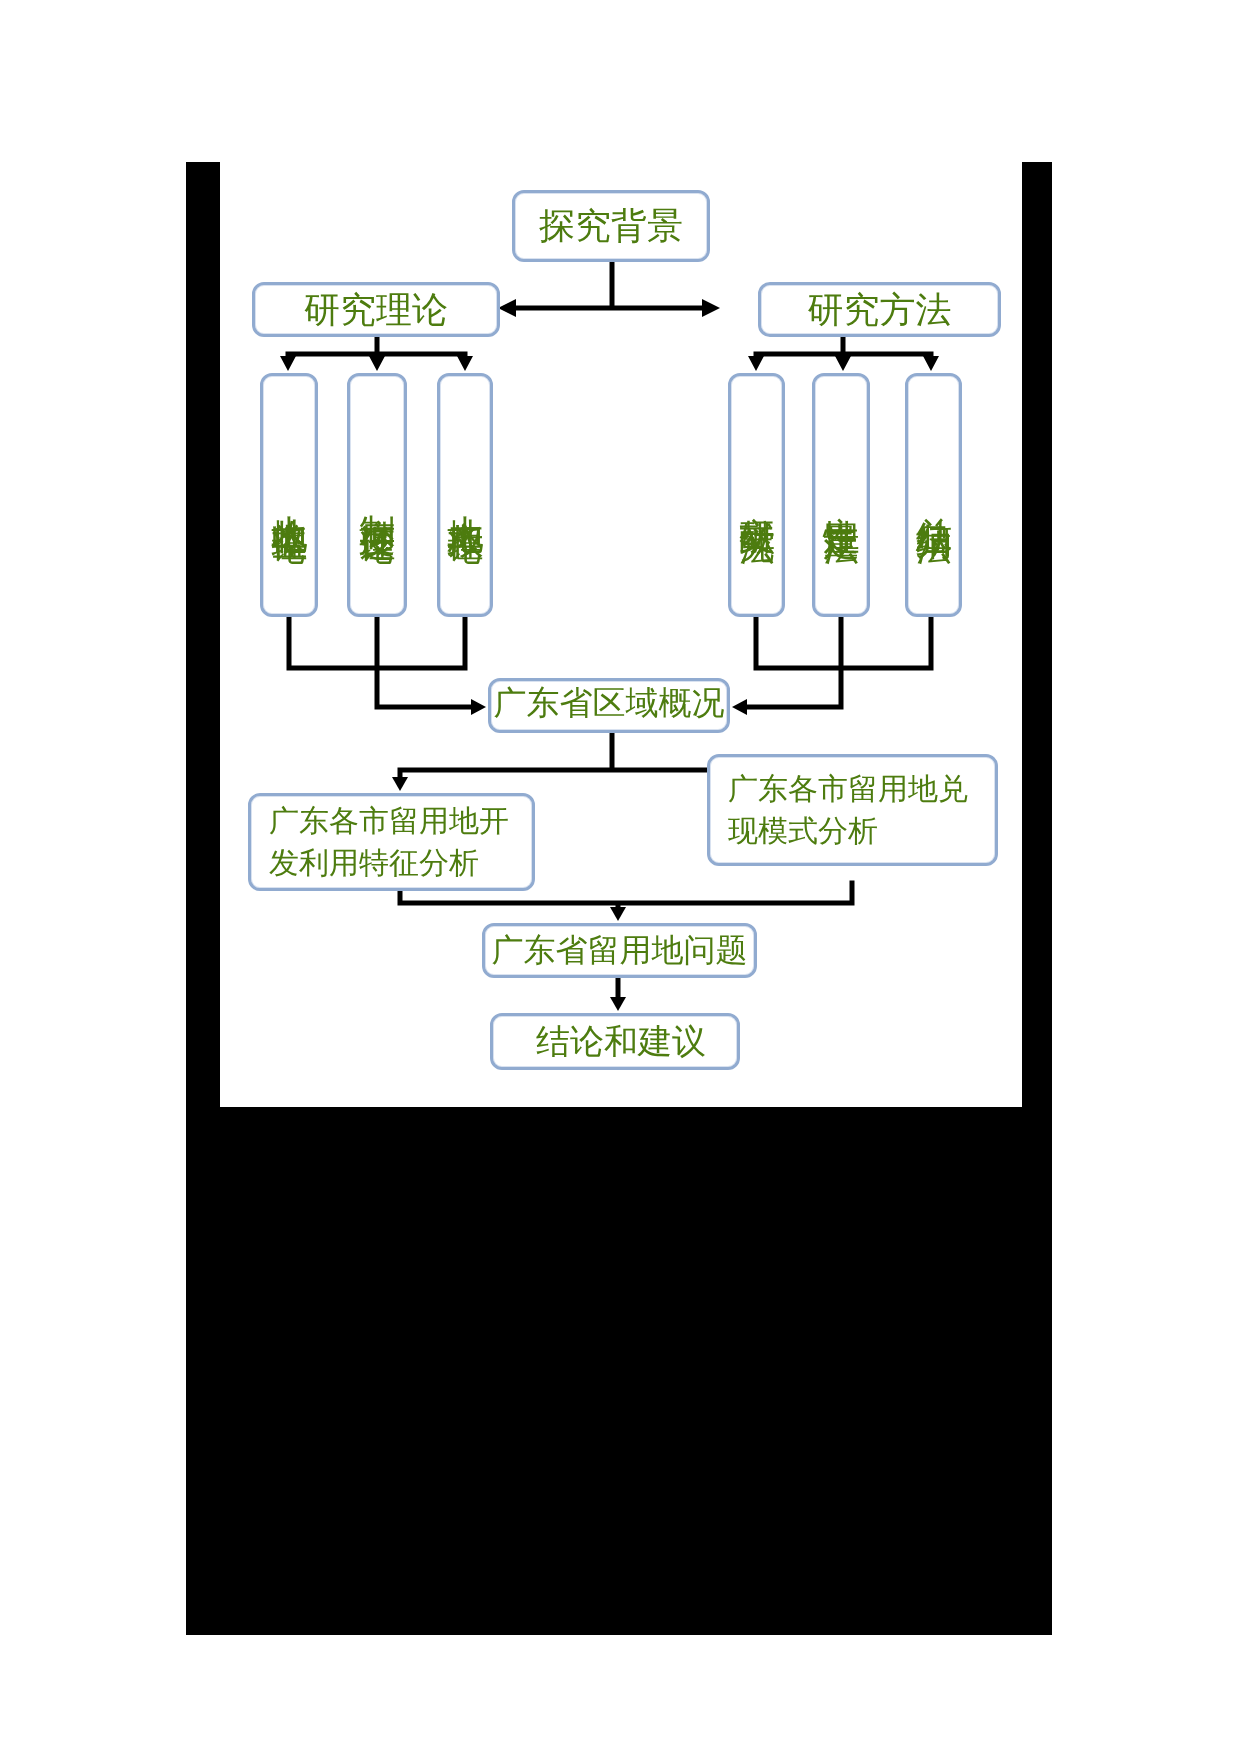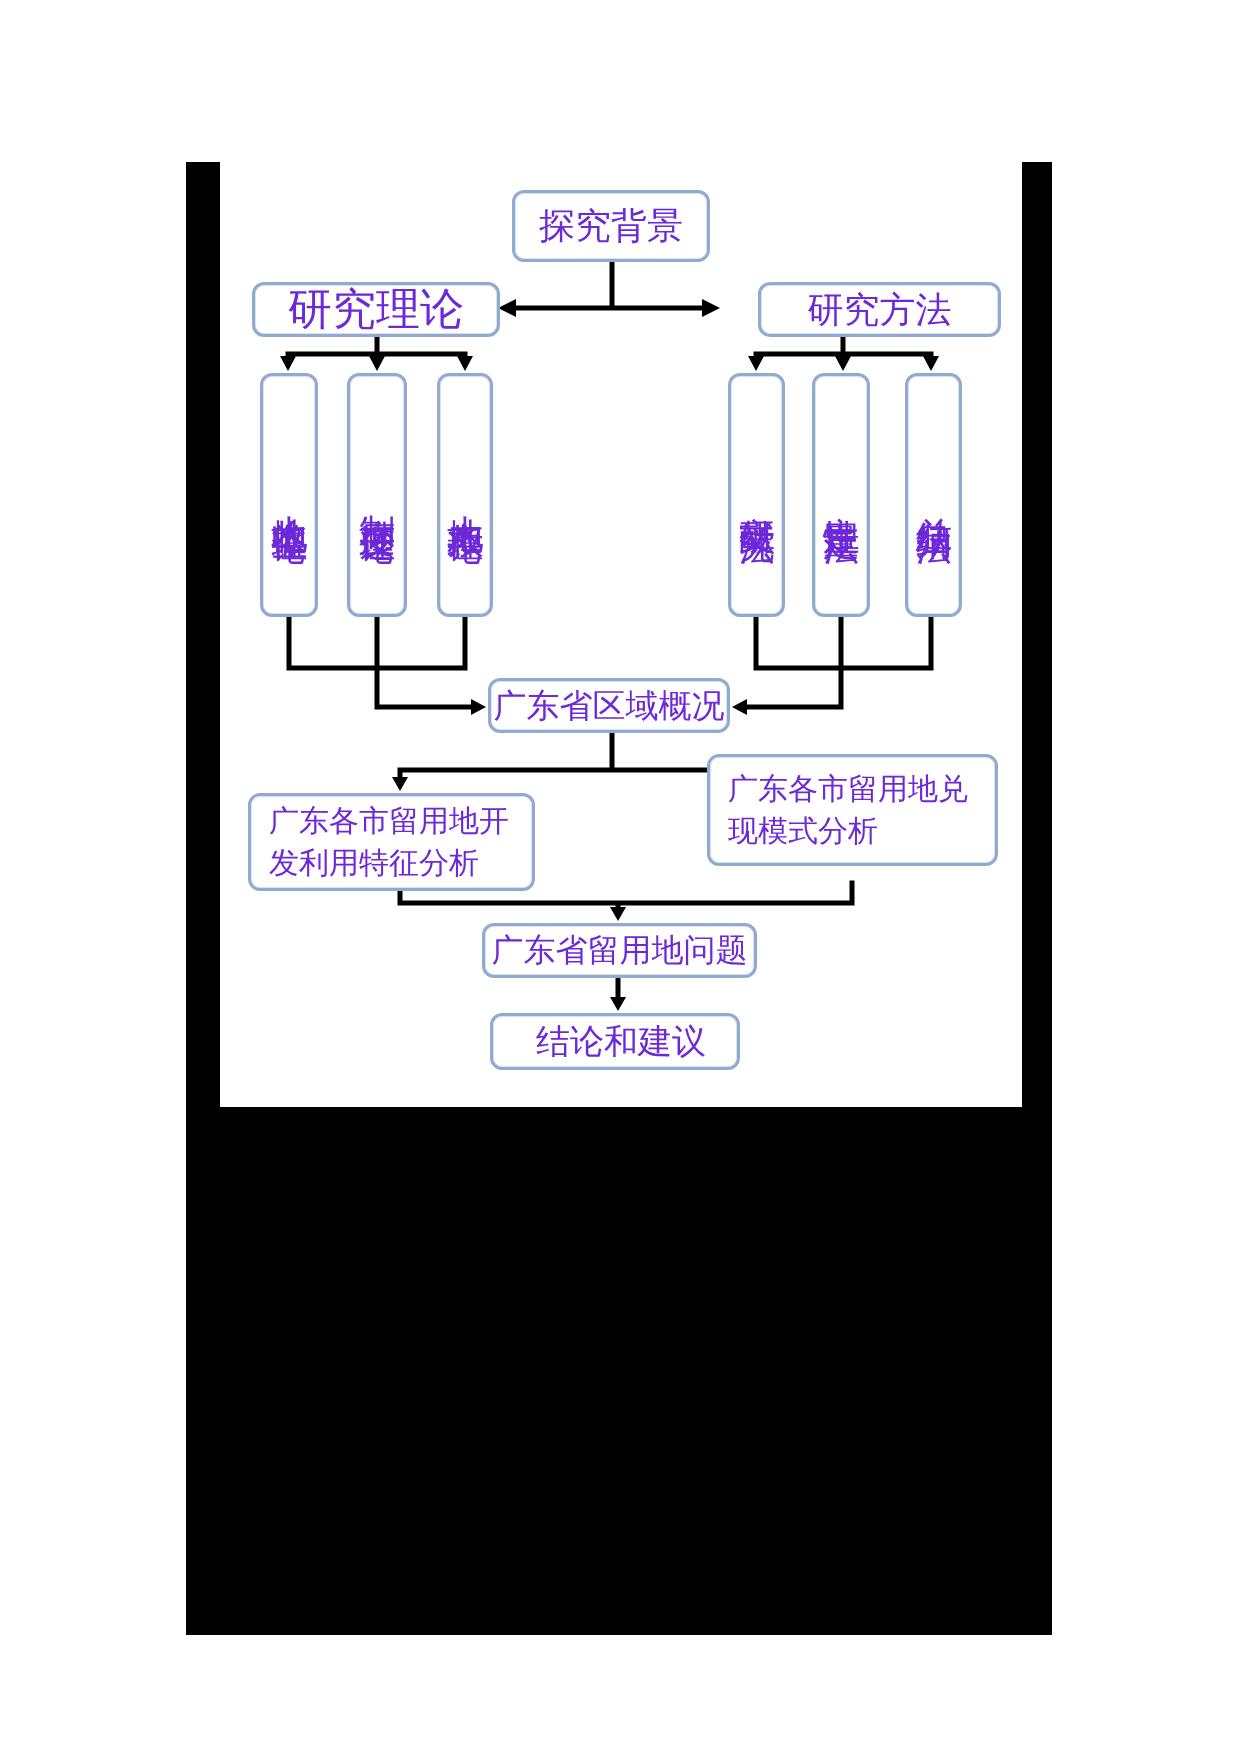--- a/index.html
+++ b/index.html
@@ -16,48 +16,48 @@
   .mask-right{left:1022px;top:162px;width:30px;height:945px;}
   .mask-bottom{left:186px;top:1107px;width:866px;height:528px;}
   svg.connectors{position:absolute;left:0;top:0;}
   .node{
     position:absolute;
     box-sizing:border-box;
     background:#ffffff;
     border:3px solid #91abd0;
     border-radius:12px;
     display:flex;align-items:center;justify-content:center;
-    color:#6d28d9;
+    color:#4d7c0f;
     box-shadow:inset 0 0 0 1px #d9e2f0;
   }
   .hbox{text-align:center;line-height:1.15;}
   .vbox{
     writing-mode:vertical-rl;
     text-orientation:upright;
     letter-spacing:3px;
     font-size:36px;
   }
   .para{
     justify-content:flex-start;align-items:center;
     text-align:left;
     font-size:30px;line-height:1.4;
     padding:6px 18px;
     word-break:break-all;
   }
   
   .n-background{left:512px;top:190px;width:198px;height:72px;font-size:36px;}
-  .n-theory{left:252px;top:282px;width:248px;height:55px;font-size:44px;}
+  .n-theory{left:252px;top:282px;width:248px;height:55px;font-size:36px;}
   .n-method{left:722px;top:282px;width:243px;height:55px;font-size:36px;margin-left:36px;}
   .n-t1{left:260px;top:373px;width:58px;height:244px;}
   .n-t2{left:347px;top:373px;width:60px;height:244px;}
   .n-t3{left:437px;top:373px;width:56px;height:244px;}
   .n-m1{left:728px;top:373px;width:57px;height:244px;}
   .n-m2{left:812px;top:373px;width:58px;height:244px;}
   .n-m3{left:905px;top:373px;width:57px;height:244px;}
-  .n-overview{left:488px;top:678px;width:242px;height:55px;font-size:33px;}
+  .n-overview{left:488px;top:678px;width:242px;height:55px;font-size:33px;font-family:Liberation Mono, monospace;}
   .n-dev{left:248px;top:793px;width:287px;height:98px;}
   .n-red{left:707px;top:754px;width:291px;height:112px;}
   .n-problems{left:482px;top:923px;width:275px;height:55px;font-size:32px;}
   .n-conclusion{left:490px;top:1013px;width:250px;height:57px;font-size:34px;padding-left:12px;}
 </style>
 </head>
 <body>
 
 <div class="screenshot">
 

